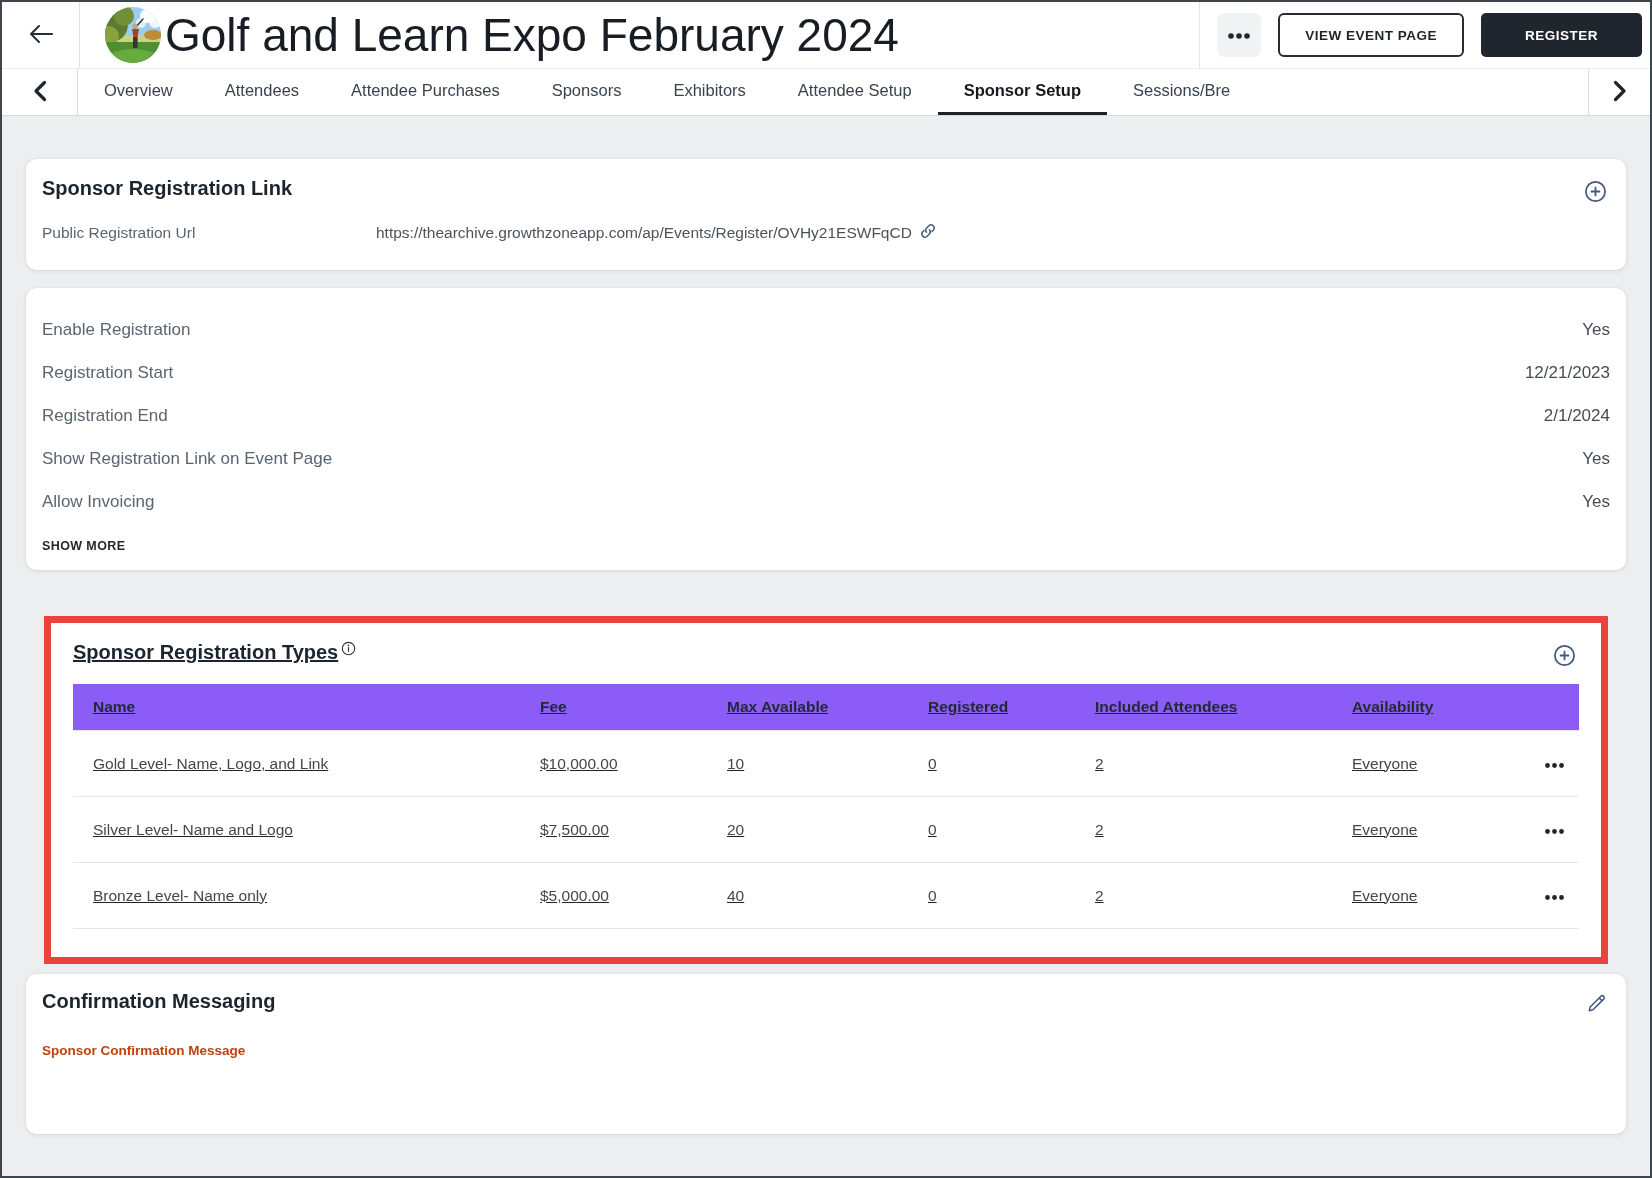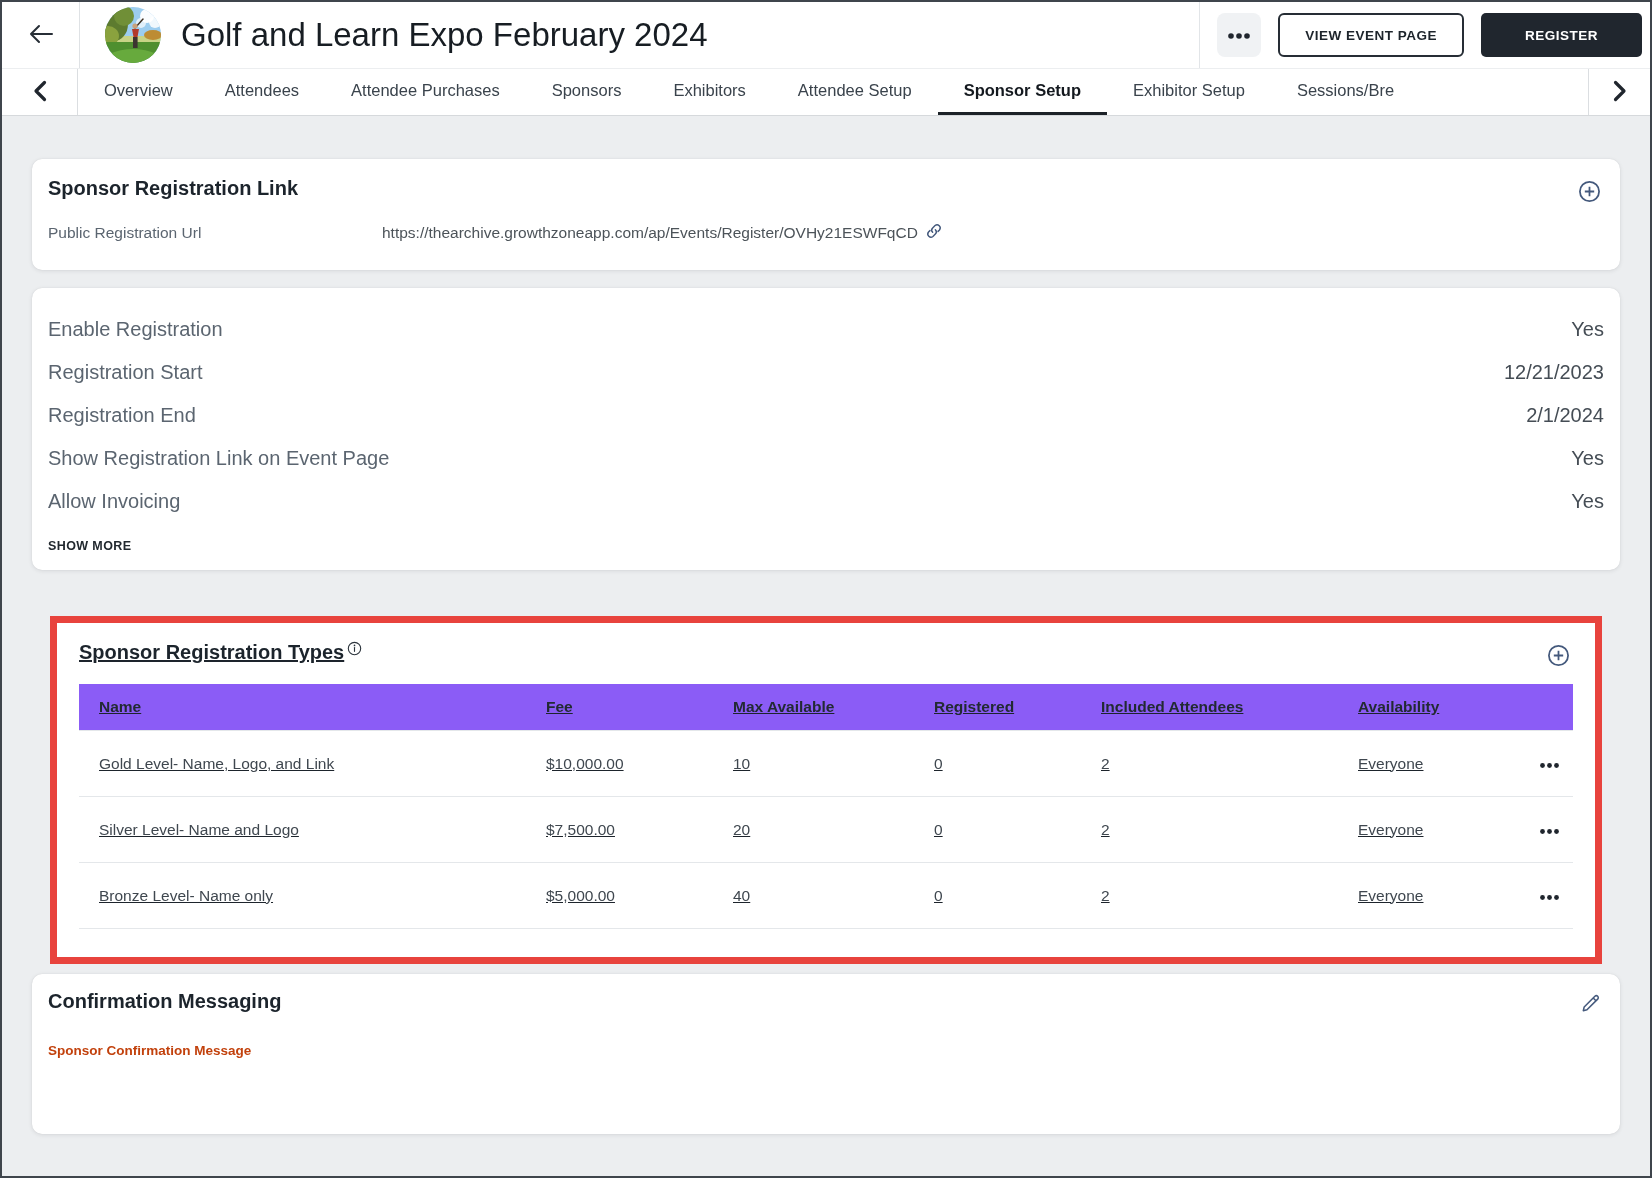--- a/index.html
+++ b/index.html
@@ -21,22 +21,22 @@
     height:66px; background:#fff;
     display:flex; align-items:center;
   }
   .back-btn {
     width:78px; height:66px; background:#fff; border:none;
     border-right:1px solid #dfe2e5; cursor:pointer;
     display:flex; align-items:center; justify-content:center;
   }
   .logo { width:56px; height:56px; margin-left:25px; flex:0 0 auto; }
   .page-title {
-    font-size:33px; font-weight:400; color:#171d23;
-    margin-left:20px; white-space:nowrap;
+    font-size:46px; font-weight:400; color:#171d23;
+    margin-left:4px; white-space:nowrap;
   }
   .topbar-right {
     margin-left:auto; display:flex; align-items:center; gap:17px;
     padding-right:8px; height:66px;padding-left:12px;
   }
   .vdiv { width:1px; height:66px; background:#e2e5e8; }
   .more-btn {
     width:44px; height:44px; border:none; border-radius:8px;
     background:#f0f2f4; cursor:pointer;
     display:flex; align-items:center; justify-content:center;
@@ -66,36 +66,36 @@
   .tab-scroll.right { width:62px; border-left:1px solid #dbdee1; margin-left:auto; }
   .tabs { display:flex; overflow:hidden; flex:1; }
   .tab {
     padding:0 26px; display:flex; align-items:center;
     font-size:16.5px; color:#3a434c; white-space:nowrap; cursor:pointer;
     border-bottom:3px solid transparent;
   }
   .tab.active { font-weight:700; color:#14191f; border-bottom-color:#1c2228; }
 
   
-  main { padding:0 30px; }
+  main { padding:0 24px; }
   .card {
     background:#fff; border-radius:10px;
     box-shadow:0 1px 4px rgba(25,30,36,.10), 0 0 1px rgba(25,30,36,.12);
   }
   .card-head { display:flex; justify-content:space-between; align-items:flex-start; }
   .section-title { font-size:20px; font-weight:700; color:#1c242c; }
   .icon-btn { background:none; border:none; cursor:pointer; padding:2px; line-height:0; }
 
   .card-link { margin-top:43px; padding:18px 16px 26px; }
   .kv-row { margin-top:16px; display:flex; align-items:center; font-size:15.5px; }
   .kv-label { color:#5b6570; width:334px; flex:0 0 auto; }
   .kv-url { color:#4c5359; display:flex; align-items:center; gap:7px; text-decoration:none; cursor:pointer; }
 
   .card-options { margin-top:18px; padding:16px 16px 16px; }
-  .opt-row { display:flex; justify-content:space-between; align-items:center; height:43px; font-size:20px; }
+  .opt-row { display:flex; justify-content:space-between; align-items:center; height:43px; font-size:17px; }
   .opt-rows { margin-top:4px; }
   .opt-label { color:#5b6570; }
   .opt-value { color:#454d55; }
   .show-more {
     margin-top:16px; background:none; border:none; padding:0; cursor:pointer;
     font-family:inherit; font-size:12.5px; font-weight:700; color:#22292f; letter-spacing:.4px;
   }
 
   
   .annotation {
@@ -202,23 +202,20 @@
       <div class="tab">
           <span>Exhibitors</span>
         </div>
       <div class="tab">
           <span>Attendee Setup</span>
         </div>
       <div class="tab active">
           <span>Sponsor Setup</span>
         </div>
       <div class="tab">
-          <span>Exhibitor Setup</span>
-        </div>
-      <div class="tab">
           <span>Sessions/Bre</span>
         </div>
     </div>
     <button class="tab-scroll right">
       <span>
         <svg width="14" height="22" viewBox="0 0 14 22" fill="none">
             <path d="M2.5 2.5 L11 11 L2.5 19.5" stroke="#20262e" stroke-width="3.2" stroke-linecap="round" stroke-linejoin="round"></path>
           </svg>
       </span>
     </button>

